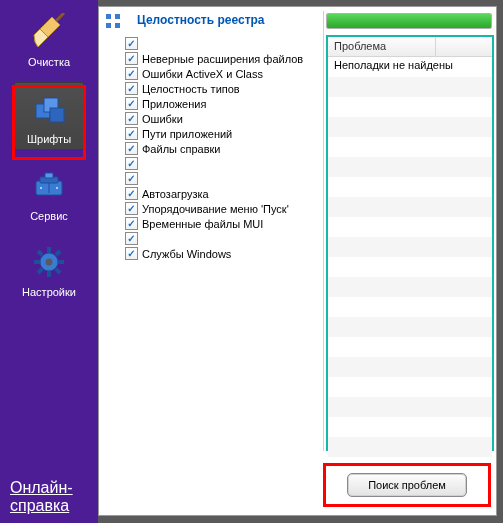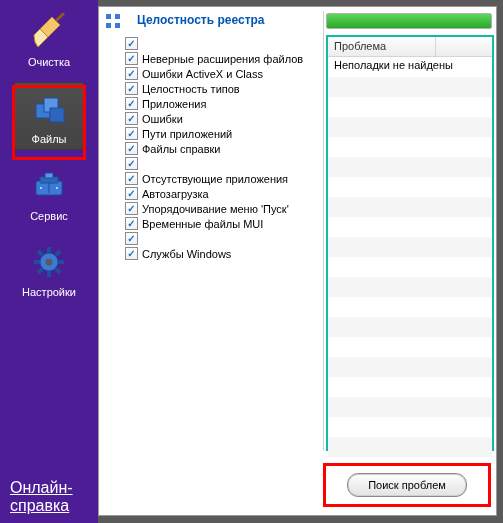--- a/index.html
+++ b/index.html
@@ -161,21 +161,21 @@
     width: 168px; height: 44px;
     border: 3px solid #ff0000;
     pointer-events: none;
   }
   .scan-btn {
     position: absolute;
     left: 24px; top: 10px;
     width: 120px; height: 24px;
     background: linear-gradient(#fdfdfd,#e3e3e3);
     border: 1px solid #8a8a8a;
-    border-radius: 11px;
+    border-radius: 5px;
     font-size: 11px;
     cursor: pointer;
     box-shadow: 0 0 0 1px #d0d0d0 inset;
   }
 </style>
 </head>
 <body>
 
 <div class="sidebar">
 
@@ -191,21 +191,21 @@
   </div>
 
   <div class="nav-item selected">
     <div class="nav-icon">
       <svg width="38" height="38" viewBox="0 0 38 38">
         <rect x="6" y="14" width="14" height="14" fill="#3b7bd6" stroke="#1f4f99"></rect>
         <rect x="14" y="8" width="14" height="14" fill="#5a96e8" stroke="#1f4f99"></rect>
         <rect x="20" y="18" width="14" height="14" fill="#2f66bd" stroke="#1f4f99"></rect>
       </svg>
     </div>
-    <div>Файлы</div>
+    <div>Шрифты</div>
   </div>
 
   <div class="nav-item">
     <div class="nav-icon">
       <svg width="38" height="38" viewBox="0 0 38 38">
         <rect x="6" y="14" width="26" height="14" rx="2" fill="#3b7bd6" stroke="#1f4f99"></rect>
         <rect x="10" y="10" width="18" height="6" rx="1" fill="#2f66bd" stroke="#1f4f99"></rect>
         <rect x="15" y="6" width="8" height="5" fill="#5a96e8" stroke="#1f4f99"></rect>
         <line x1="19" y1="16" x2="19" y2="26" stroke="#1f4f99"></line>
         <circle cx="11" cy="21" r="1" fill="#cfe4ff"></circle>
@@ -284,21 +284,20 @@
         </div>
         <div class="check-item">
           <span class="checkbox">✓</span>
           <span>Файлы справки</span>
         </div>
         <div class="check-item">
           <span class="checkbox">✓</span>
         </div>
         <div class="check-item">
           <span class="checkbox">✓</span>
-          <span>Отсутствующие приложения</span>
         </div>
         <div class="check-item">
           <span class="checkbox">✓</span>
           <span>Автозагрузка</span>
         </div>
         <div class="check-item">
           <span class="checkbox">✓</span>
           <span>Упорядочивание меню 'Пуск'</span>
         </div>
         <div class="check-item">

